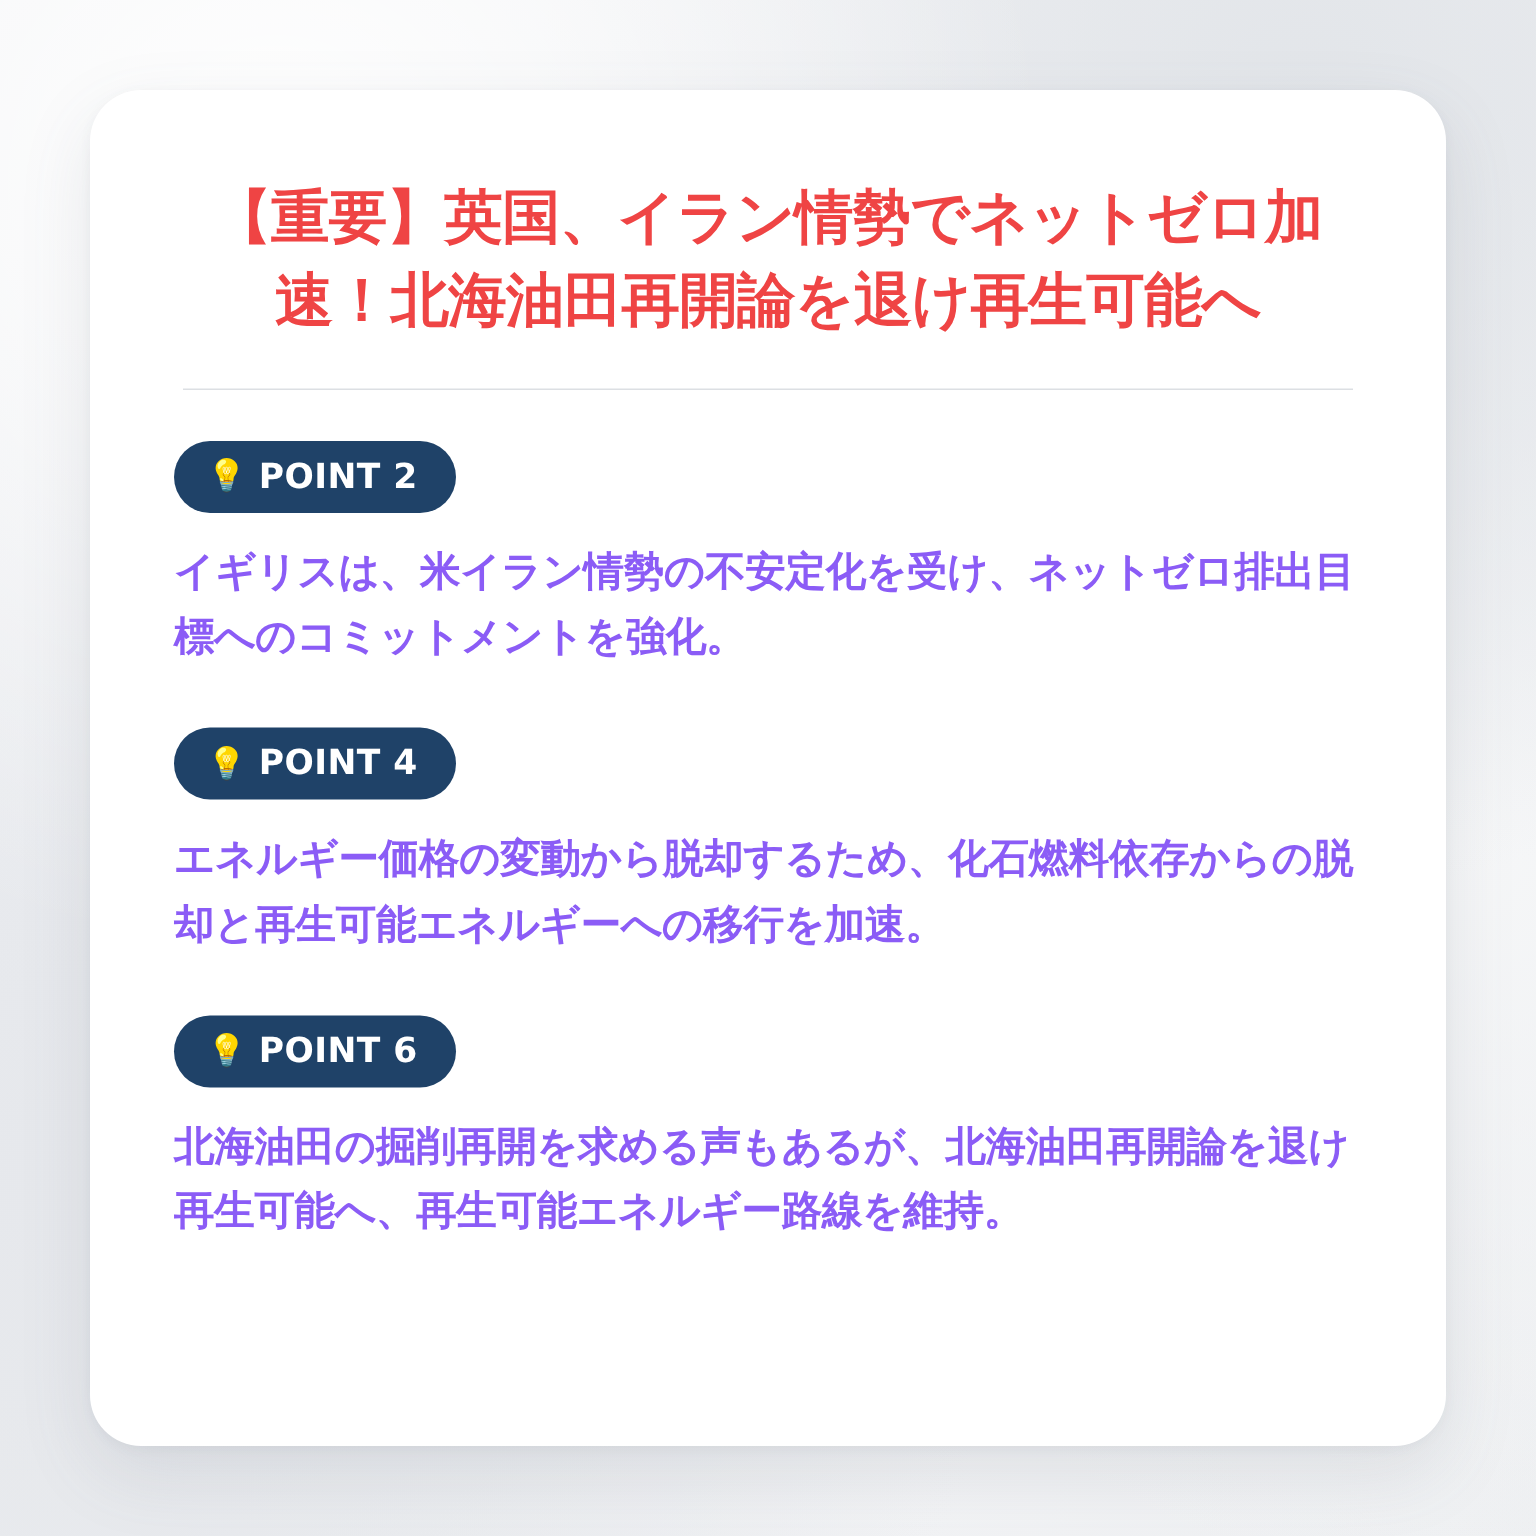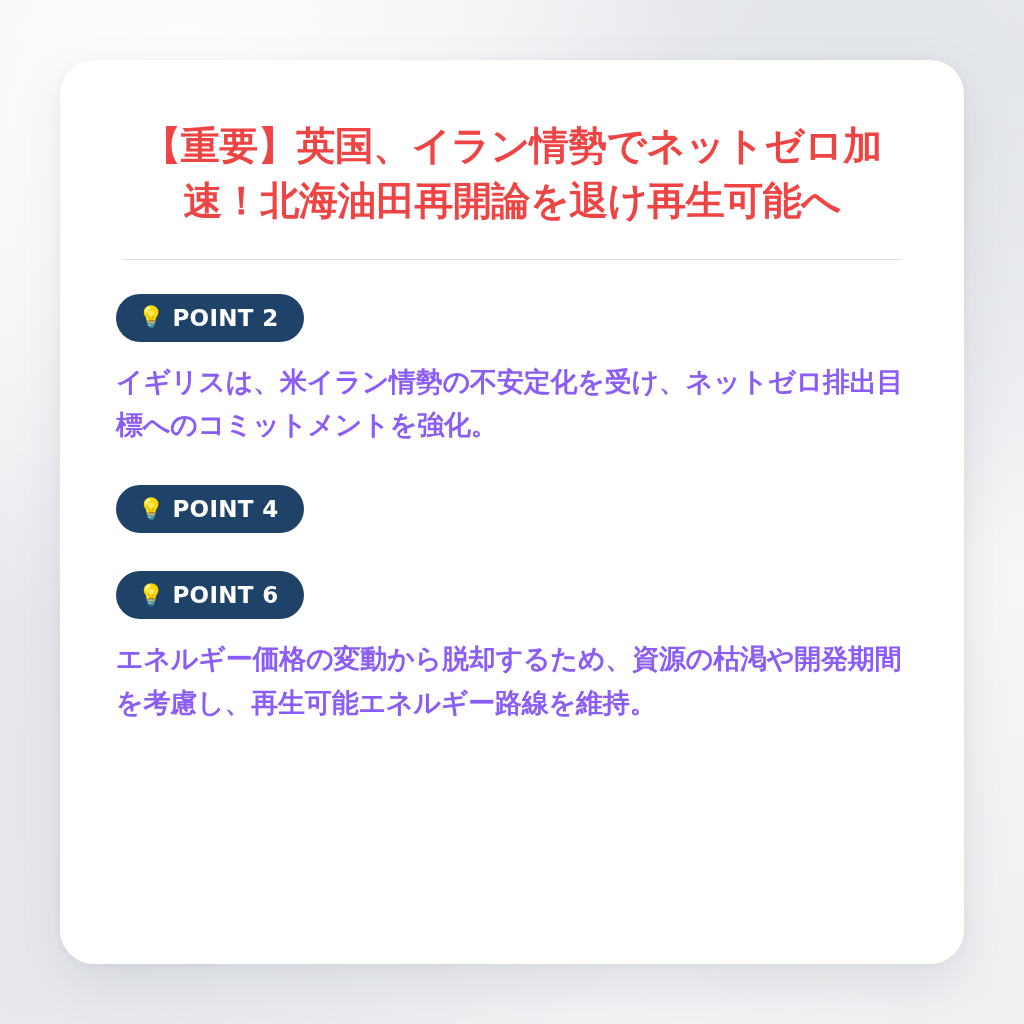--- a/index.html
+++ b/index.html
@@ -108,24 +108,25 @@
         <span>POINT 2</span>
       </div>
       <p class="point-text">イギリスは、米イラン情勢の不安定化を受け、ネットゼロ排出目標へのコミットメントを強化。</p>
     </div>
 
     <div class="point-block">
       <div class="badge">
         <span class="bulb">💡</span>
         <span>POINT 4</span>
       </div>
+      <p class="point-text">エネルギー価格の変動から脱却するため、化石燃料依存からの脱却と再生可能エネルギーへの移行を加速。</p>
     </div>
 
     <div class="point-block">
       <div class="badge">
         <span class="bulb">💡</span>
         <span>POINT 6</span>
       </div>
-      <p class="point-text">エネルギー価格の変動から脱却するため、資源の枯渇や開発期間を考慮し、再生可能エネルギー路線を維持。</p>
+      <p class="point-text">北海油田の掘削再開を求める声もあるが、北海油田再開論を退け再生可能へ、再生可能エネルギー路線を維持。</p>
     </div>
 
   </div>
 </div>
 
 </body></html>

